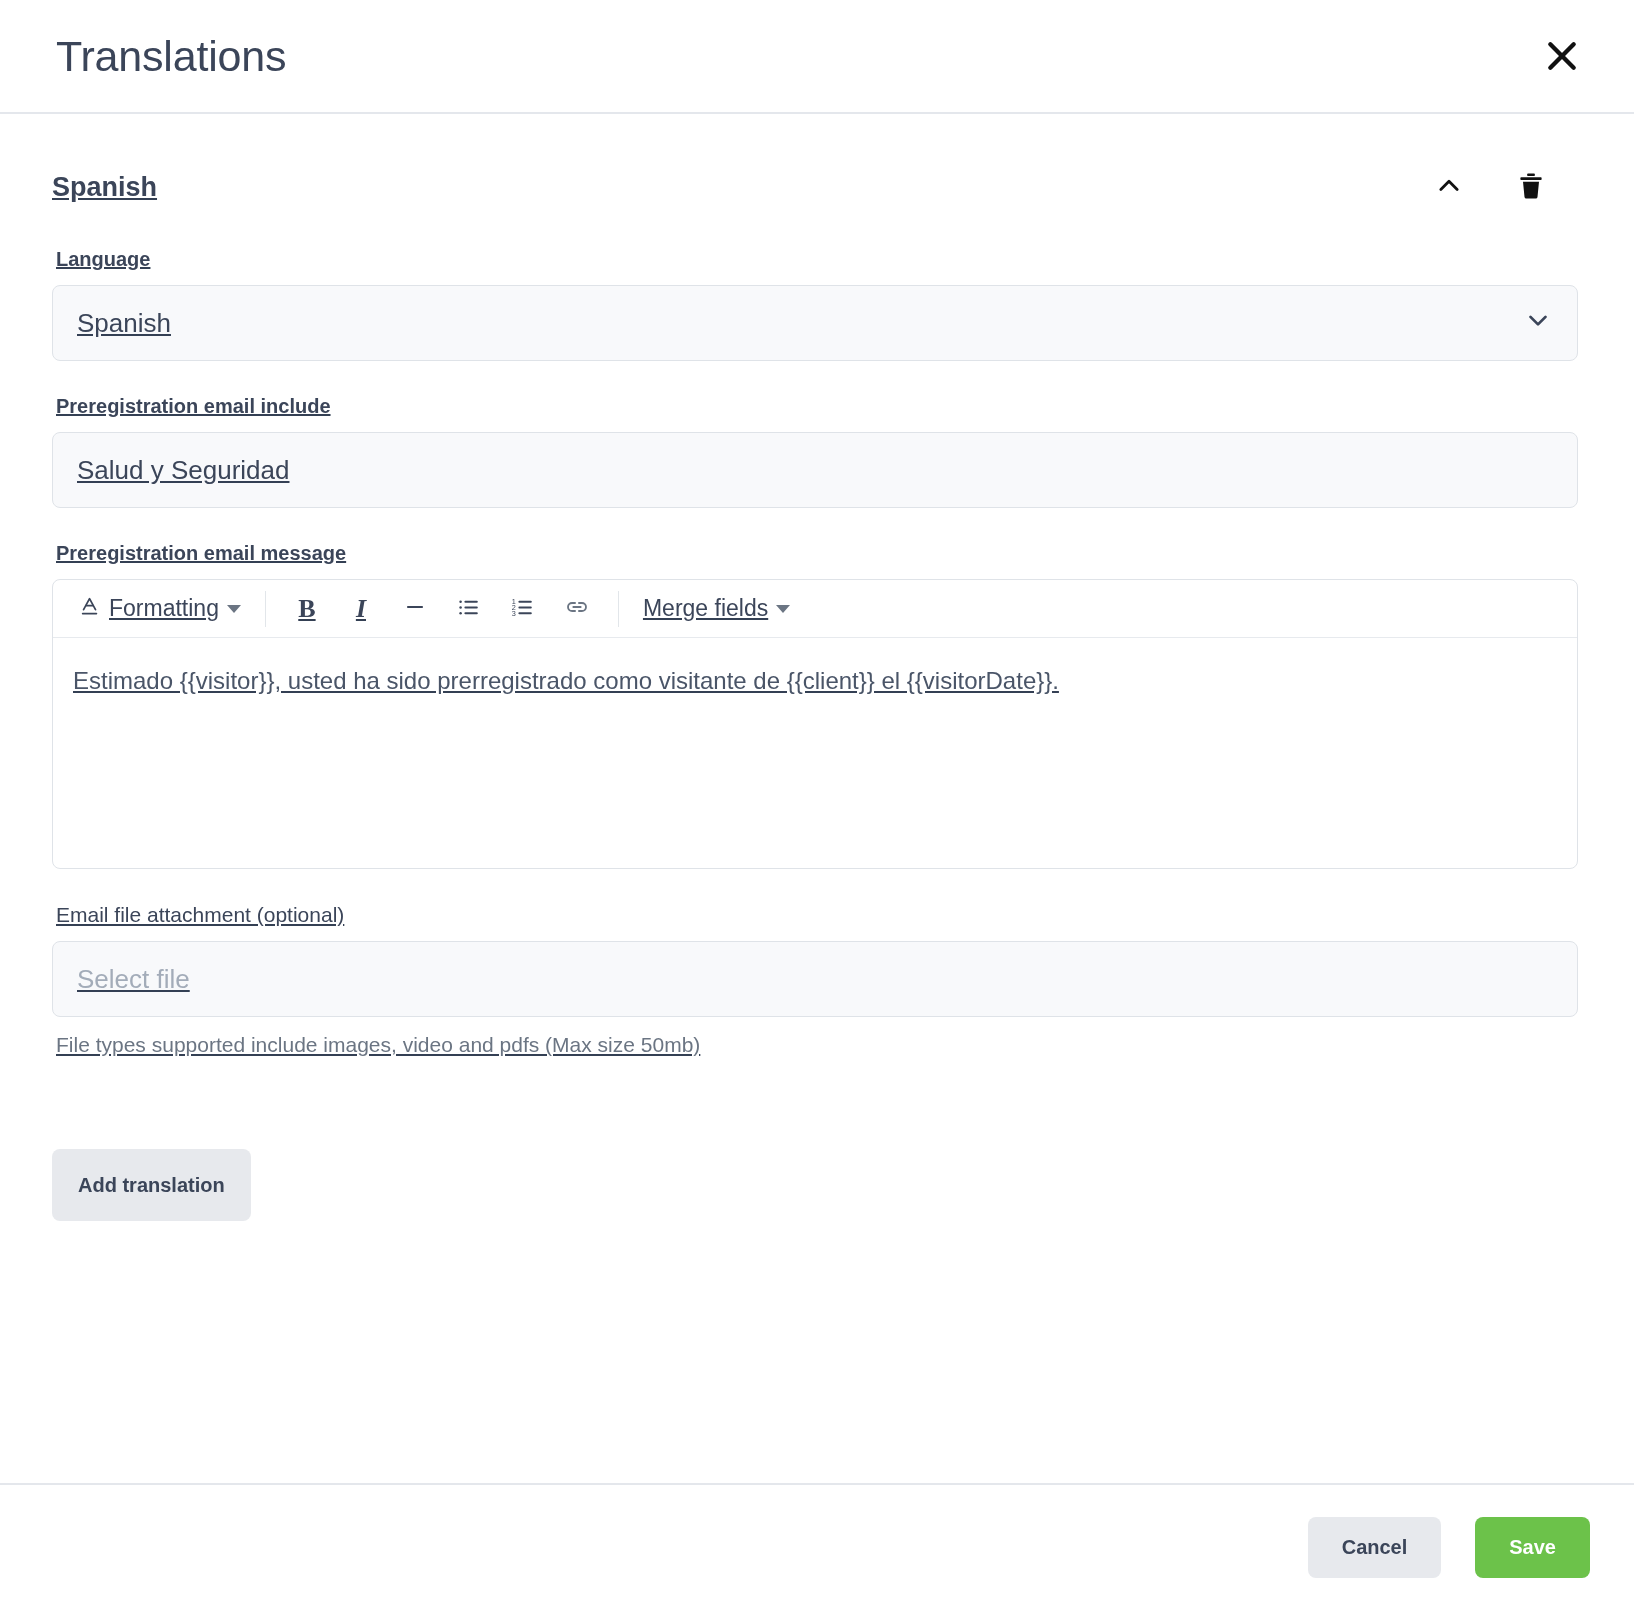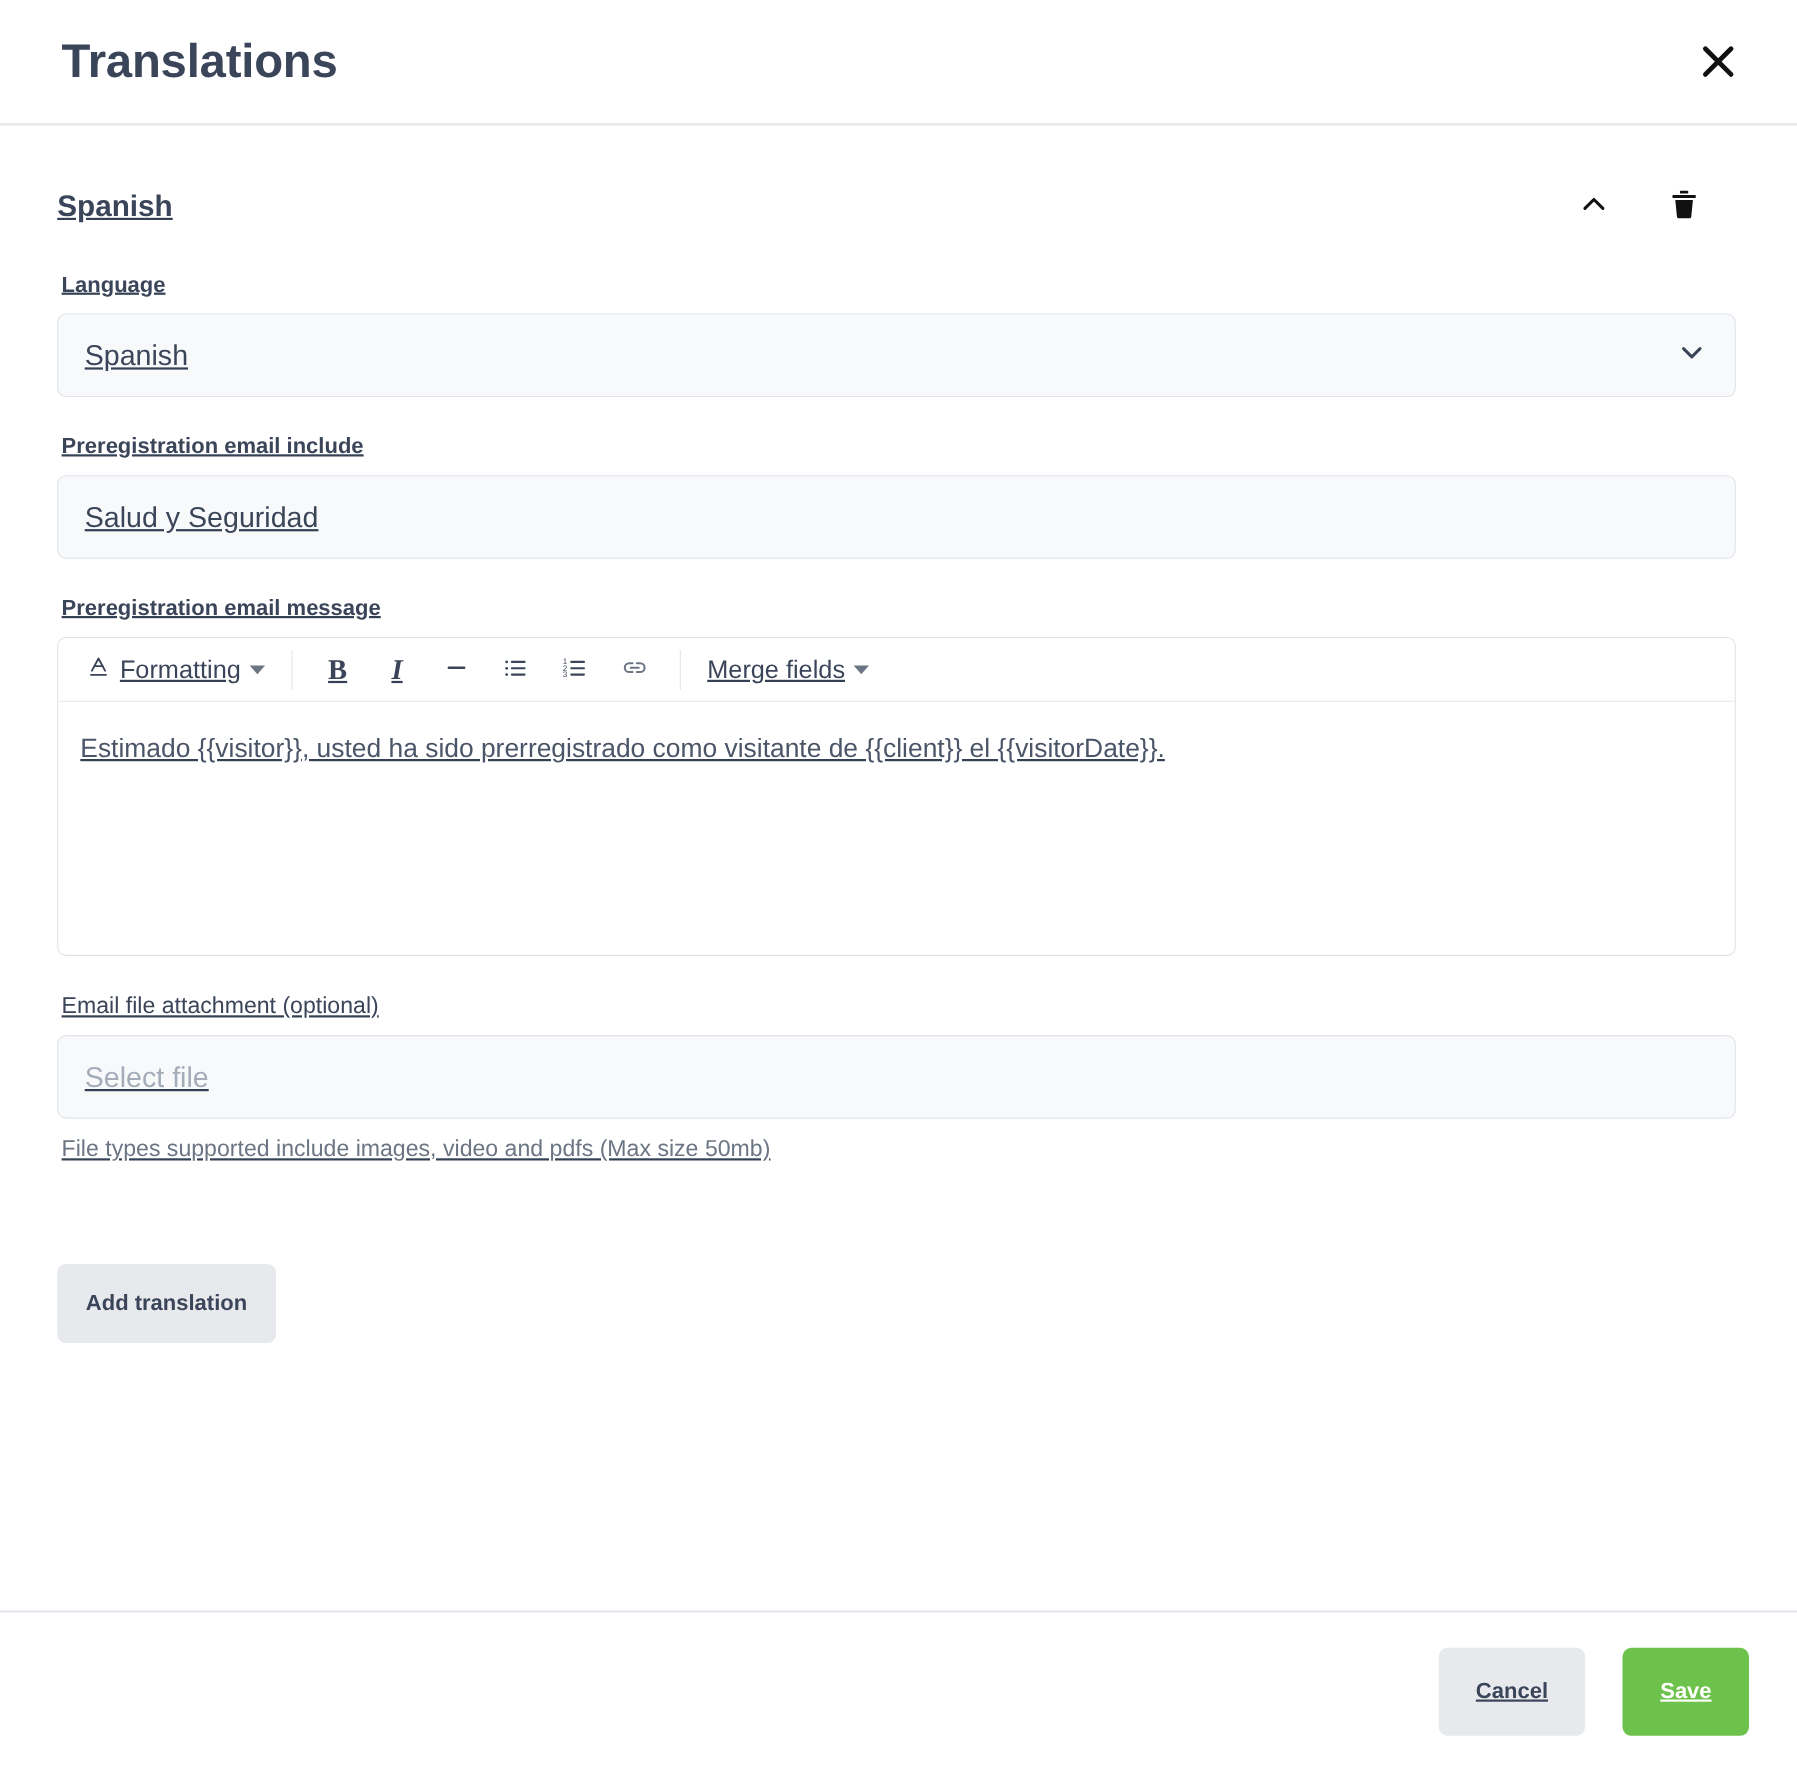--- a/index.html
+++ b/index.html
@@ -31,21 +31,21 @@
     height: 114px;
     flex: 0 0 114px;
     border-bottom: 2px solid #e4e7ec;
     display: flex;
     align-items: center;
     justify-content: space-between;
     padding: 0 44px 0 56px;
   }
   .modal-title {
     font-size: 43px;
-    font-weight: 700;
+    font-weight: 400;
     color: #3b4559;
     letter-spacing: -0.2px;
     line-height: 1;
   }
   .close-btn {
     width: 56px;
     height: 56px;
     display: flex;
     align-items: center;
     justify-content: center;
@@ -242,26 +242,25 @@
   .modal-footer {
     flex: 0 0 auto;
     border-top: 2px solid #e4e7ec;
     padding: 32px 44px 36px 44px;
     display: flex;
     justify-content: flex-end;
     align-items: center;
     gap: 34px;
   }
   .footer-btn {
-    height: 80px;
+    height: 61px;
     padding: 0 34px;
     display: inline-flex;
     align-items: center;
     justify-content: center;
-    text-decoration: underline;
   }
 </style>
 </head>
 <body>
 
 <div class="modal">
 
   <div class="modal-header">
     <div class="modal-title">Translations</div>
     <button class="close-btn">

